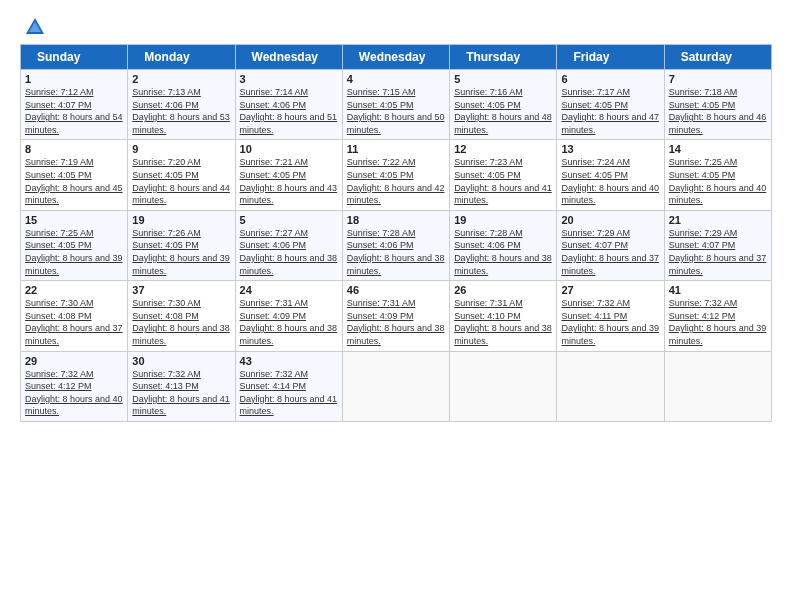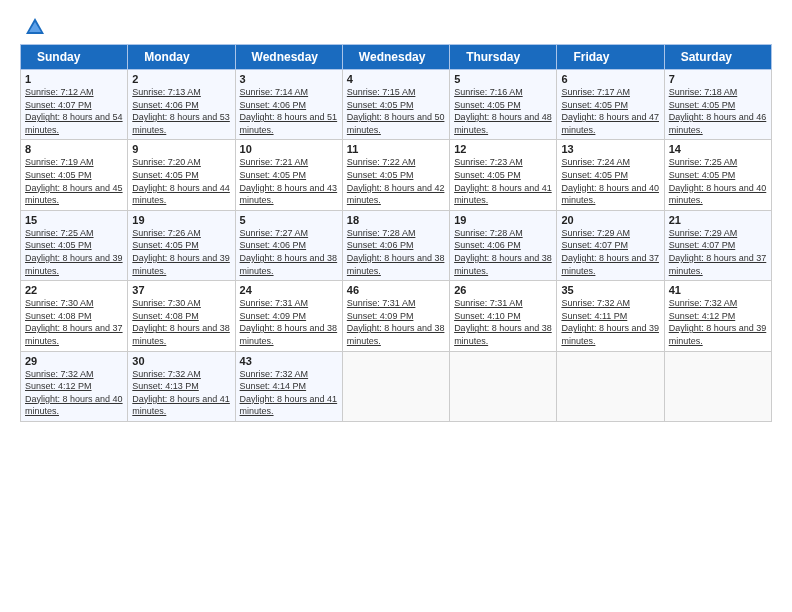--- a/index.html
+++ b/index.html
@@ -182,21 +182,21 @@
           <td><span class="day-num">22</span>
         <span class="day-detail">Sunrise: 7:30 AM<br>Sunset: 4:08 PM<br>Daylight: 8 hours and 37 minutes.</span></td>
           <td><span class="day-num">37</span>
         <span class="day-detail">Sunrise: 7:30 AM<br>Sunset: 4:08 PM<br>Daylight: 8 hours and 38 minutes.</span></td>
           <td><span class="day-num">24</span>
         <span class="day-detail">Sunrise: 7:31 AM<br>Sunset: 4:09 PM<br>Daylight: 8 hours and 38 minutes.</span></td>
           <td><span class="day-num">46</span>
         <span class="day-detail">Sunrise: 7:31 AM<br>Sunset: 4:09 PM<br>Daylight: 8 hours and 38 minutes.</span></td>
           <td><span class="day-num">26</span>
         <span class="day-detail">Sunrise: 7:31 AM<br>Sunset: 4:10 PM<br>Daylight: 8 hours and 38 minutes.</span></td>
-          <td><span class="day-num">35</span>
+          <td><span class="day-num">27</span>
         <span class="day-detail">Sunrise: 7:32 AM<br>Sunset: 4:11 PM<br>Daylight: 8 hours and 39 minutes.</span></td>
           <td><span class="day-num">41</span>
         <span class="day-detail">Sunrise: 7:32 AM<br>Sunset: 4:12 PM<br>Daylight: 8 hours and 39 minutes.</span></td>
         </tr>
         <tr>
           <td><span class="day-num">29</span>
         <span class="day-detail">Sunrise: 7:32 AM<br>Sunset: 4:12 PM<br>Daylight: 8 hours and 40 minutes.</span></td>
           <td><span class="day-num">30</span>
         <span class="day-detail">Sunrise: 7:32 AM<br>Sunset: 4:13 PM<br>Daylight: 8 hours and 41 minutes.</span></td>
           <td><span class="day-num">43</span>

